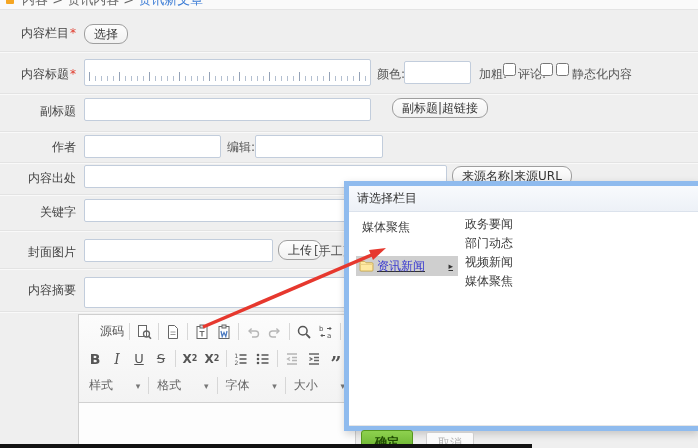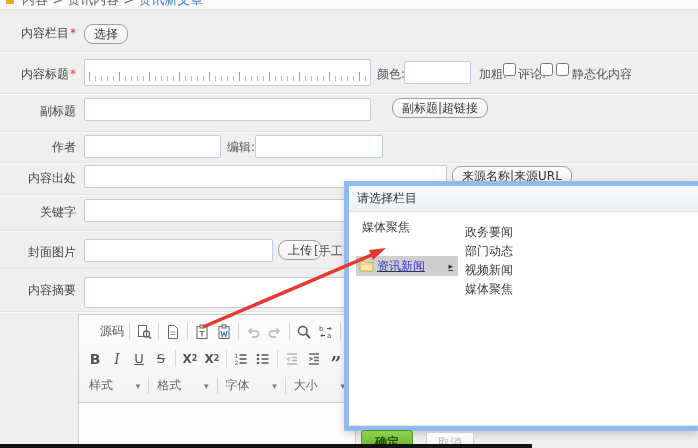--- a/index.html
+++ b/index.html
@@ -62,21 +62,21 @@
     border:5px solid #8fbbee;border-right:none;background:#fff;z-index:10;
     box-shadow:1px 3px 8px rgba(0,0,0,.18);}
   .dlg-title{height:25px;line-height:25px;padding-left:8px;color:#333;
     background:linear-gradient(#f8fafd,#edf1f7);border-bottom:1px solid #dbe2ec;}
   .dlg-body{position:relative;height:188px;}
   .tree-item{position:absolute;left:13px;top:7px;color:#3a3a3a;}
   .tree-sel{position:absolute;left:7px;top:44px;width:102px;height:20px;background:#cfcfcf;
     display:flex;align-items:center;padding-left:3px;box-sizing:border-box;text-decoration:underline;}
   .tree-sel .tlabel{color:#3a3ad0;margin-left:3px;}
   .tree-sel .car{margin-left:auto;margin-right:5px;font-size:9px;color:#333;}
-  .submenu{position:absolute;left:116px;top:11px;}
+  .submenu{position:absolute;left:116px;top:3px;}
   .submenu div{height:19px;line-height:19px;color:#3a3a3a;}
   .dlg-sep{position:absolute;left:0;top:213px;width:100%;border-top:1px solid #e6e6e6;}
   .okbtn{position:absolute;left:12px;top:218px;padding:3px 13px;font-weight:bold;color:#1e4a00;
     background:linear-gradient(#8ed14f,#61ab27);border:1px solid #55971e;border-radius:3px;font-size:12px;}
   .cancelbtn{position:absolute;left:77px;top:220px;padding:2px 11px;color:#b5b5b5;
     background:#fafafa;border:1px solid #cfcfcf;border-radius:2px;font-size:12px;}
   
   .arrow-svg{position:absolute;left:0;top:0;z-index:50;pointer-events:none;}
   .blackbar{position:absolute;left:0;top:444px;width:532px;height:4px;background:#121212;z-index:60;}
 </style>

